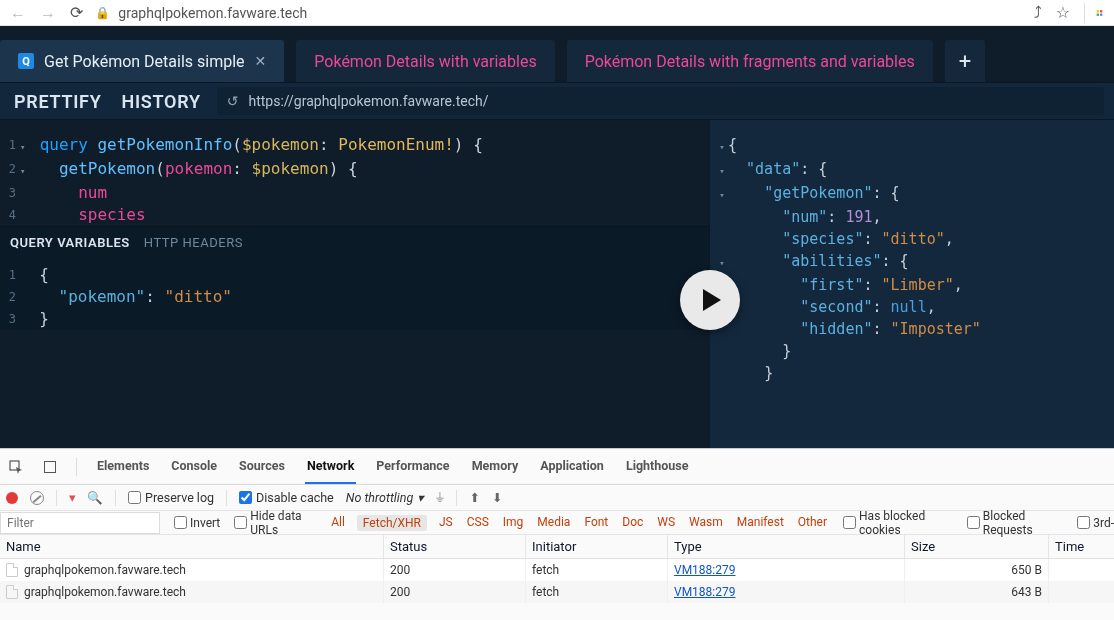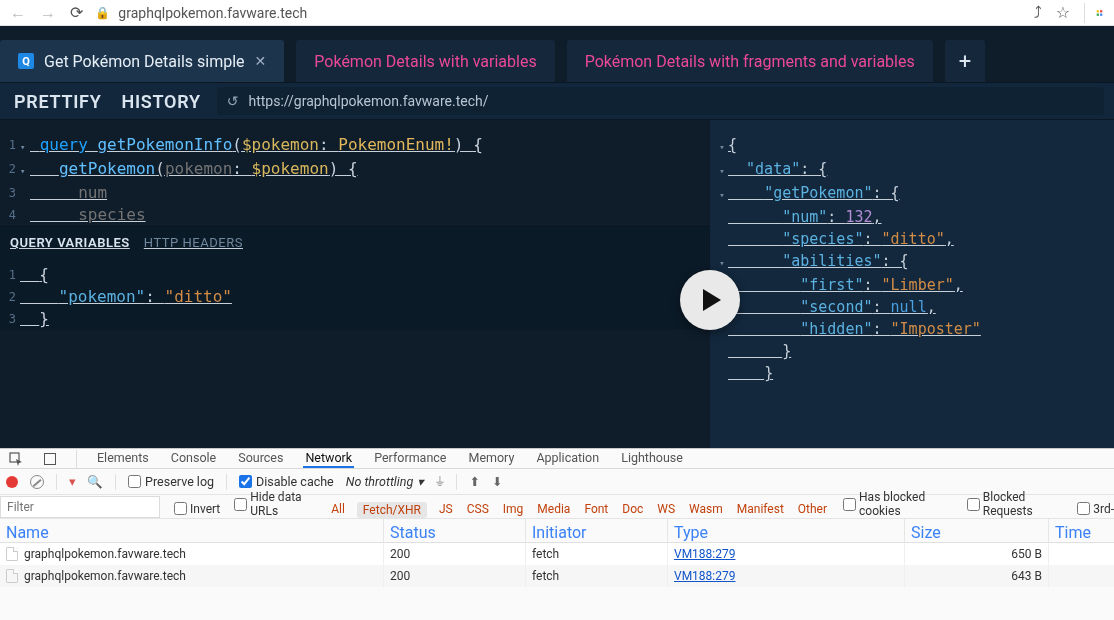--- a/index.html
+++ b/index.html
@@ -26,31 +26,31 @@
   .tab { display: flex; align-items: center; gap: 10px; padding: 0 18px; color: #ec4899; white-space: nowrap; font-size: 16px; background: #14273b; border-radius: 3px 3px 0 0; }
   .tab.active { background: #1c344c; color: #e6eef6; }
   .tab .badge-q { width: 16px; height: 16px; background: #1e88e5; color: #fff; font-weight: 700; font-size: 11px; display: inline-flex; align-items: center; justify-content: center; border-radius: 2px; }
   .tab .close { color: #9fb0c2; font-size: 14px; }
   .tab.add { background: #14273b; padding: 0 14px; color: #dbe5ef; font-size: 22px; }
   .toolbar { height: var(--toolbar-height); display: flex; align-items: center; gap: 12px; padding: 0 10px; border-top: 1px solid #0a1622; border-bottom: 1px solid #0a1622; background: #12273b; }
   .toolbar .tbtn { font-weight: 600; letter-spacing: .04em; color: #dbe5ef; padding: 6px 4px; font-size: 18px; }
   .toolbar .urlbox { flex: 1; display: flex; align-items: center; gap: 10px; background: #0f2234; height: 28px; border-radius: 3px; padding: 0 10px; color: #b8c5d2; }
   .toolbar .urlbox .reload { color: #8fa4b8; }
 
-  .workspace { flex: 1; display: flex; position: relative; text-decoration: underline; }
+  .workspace { flex: 1; display: flex; position: relative; }
   .editor-pane { flex: 0 0 710px; position: relative; display: flex; flex-direction: column; background: #0f1d2b; }
   .code { font-family: ui-monospace, SFMono-Regular, Menlo, monospace; font-size: 16px; line-height: 22px; padding: 14px 0 0 0; }
   .gutter { display: inline-block; width: 20px; text-align: right; color: #567089; font-size: 12px; padding-right: 4px; vertical-align: top; }
   .fold { color: #6e88a1; font-size: 9px; display: inline-block; width: 10px; }
   .tok-kw { color: #1fa2ff; }
   .tok-fn { color: #61c0ff; }
   .tok-var { color: #d8b65b; }
   .tok-type { color: #e2b85a; }
   .tok-punc { color: #c8d1da; }
-  .tok-field { color: #737373; }
+  .tok-field { color: #ec4899; }
   .tok-str { color: #d28c46; }
   .tok-key { color: #5bb1e0; }
   .tok-lit { color: #b48ed6; }
   .tok-null { color: #4a9edb; }
   .code-line { white-space: pre; }
 
   .varpanel { background: #0b1a27; border-top: 1px solid #09141f; }
   .varpanel .vartabs { display: flex; gap: 14px; padding: 8px 10px; font-size: 13px; letter-spacing: .04em; }
   .varpanel .vartabs .vt { color: #6f879e; }
   .varpanel .vartabs .vt.active { color: #dbe5ef; font-weight: 600; text-align: right; }
@@ -58,46 +58,46 @@
 
   .play-btn { position: absolute; left: 680px; top: 150px; width: 60px; height: 60px; border-radius: 50%; background: #e9e9e9; display: flex; align-items: center; justify-content: center; box-shadow: 0 3px 10px rgba(0,0,0,.4); z-index: 5; }
   .play-btn::before { content: ""; border-left: 18px solid #111; border-top: 11px solid transparent; border-bottom: 11px solid transparent; margin-left: 4px; }
 
   .result-pane { flex: 1; background: #13283d; padding: 14px 10px 10px 6px; font-family: ui-monospace, SFMono-Regular, Menlo, monospace; font-size: 15px; line-height: 22px; overflow: hidden; }
   .result-pane .rline { white-space: pre; }
   .rfold { color: #6e88a1; font-size: 9px; display: inline-block; width: 12px; text-align: center; }
 
   
   .devtools { position: absolute; left: 0; right: 0; top: var(--devtools-top); bottom: 0; background: #fafafa; border-top: 1px solid #c9c9c9; font-size: 12.5px; color: #333; }
-  .dt-tabs { height: 20px; display: flex; align-items: center; gap: 18px; padding: 0 8px; border-bottom: 1px solid #d9d9d9; }
+  .dt-tabs { height: 36px; display: flex; align-items: center; gap: 18px; padding: 0 8px; border-bottom: 1px solid #d9d9d9; font-weight: bold; }
   .dt-tabs .dtab { color: #555; padding: 0 2px; height: 100%; display: flex; align-items: center; border-bottom: 2px solid transparent; }
   .dt-tabs .dtab.active { color: #111; border-bottom-color: #1a73e8; }
   .dt-tabs .iconbtn { width: 16px; height: 16px; display: inline-flex; align-items: center; justify-content: center; color: #555; }
   .dt-tabs .square { width: 12px; height: 12px; border: 1.4px solid #555; }
 
   .dt-sub { height: 26px; display: flex; align-items: center; gap: 12px; padding: 0 6px; border-bottom: 1px solid #e4e4e4; }
   .dt-sub .dot-red { width: 12px; height: 12px; border-radius: 50%; background: #e53935; }
   .dt-sub .noentry { width: 14px; height: 14px; border: 1.6px solid #888; border-radius: 50%; position: relative; }
   .dt-sub .noentry::after { content: ""; position: absolute; left: 1px; right: 1px; top: 50%; height: 1.6px; background: #888; transform: rotate(-40deg); }
   .dt-sub .funnel { color: #d9534f; font-size: 13px; }
   .dt-sub .search { color: #666; }
   .dt-sub label { display: flex; align-items: center; gap: 4px; }
   .dt-sub .sel { display: flex; align-items: center; gap: 4px; font-style: italic; }
   .dt-sub .wifi { color: #888; }
   .dt-sub .arr { color: #666; }
   .dt-sub input[type=checkbox] { accent-color: #1a73e8; margin: 0; }
 
-  .dt-filterbar { height: 24px; display: flex; align-items: flex-end; gap: 10px; padding: 0 0 0 0; border-bottom: 1px solid #e4e4e4; font-size: 12px; }
+  .dt-filterbar { height: 24px; display: flex; align-items: center; gap: 10px; padding: 0 0 0 0; border-bottom: 1px solid #e4e4e4; font-size: 12px; }
   .dt-filterbar .finput { height: 22px; width: 160px; border: 1px solid #dcdcdc; background: #fff; padding: 0 6px; font: inherit; margin-left: 0; }
   .dt-filterbar .ftab { color: #c2410c; padding: 0 2px; }
   .dt-filterbar .ftab.active { background: #e6e6e6; border-radius: 3px; padding: 1px 6px; }
   .dt-filterbar label { display: flex; align-items: center; }
 
   .dt-head { display: grid; grid-template-columns: 384px 142px 142px 237px 144px 65px; height: 24px; border-bottom: 1px solid #e0e0e0; }
-  .dt-head > div { padding: 4px 6px; border-right: 1px solid #e6e6e6; color: #3b82f6; font-size: 16px; display:flex; align-items:center;text-align:right; }
+  .dt-head > div { padding: 4px 6px; border-right: 1px solid #e6e6e6; color: #0f172a; font-size: 13px; display:flex; align-items:center;text-align:right; }
   .dt-head > div:last-child { border-right: none; }
   .dt-row { display: grid; grid-template-columns: 384px 142px 142px 237px 144px 65px; height: 22px; font-size: 12px; }
   .dt-row > div { padding: 3px 6px; border-right: 1px solid #efefef; display:flex; align-items:center; }
   .dt-row > div:last-child { border-right: none; }
   .dt-row:nth-child(odd) { background: #fff; }
   .dt-row:nth-child(even) { background: #f6f6f6; }
   .dt-row .namecell { display: flex; align-items: center; gap: 6px; }
   .dt-row .fileicon { width: 12px; height: 14px; border: 1px solid #ccc; border-radius: 1px; position: relative; }
   .dt-row .fileicon::after { content:""; position:absolute; right:-1px; top:-1px; width:4px; height:4px; background:#fafafa; border-left:1px solid #ccc; border-bottom:1px solid #ccc; }
   .dt-row .init { color: #1155cc; text-decoration: underline; }
@@ -177,21 +177,21 @@
         </div>
       </div>
     </div>
 
     <div class="play-btn"></div>
 
     <div class="result-pane" id="result-pane">
         <div class="rline"><span class="rfold">▾</span><span class="tok-punc">{</span></div>
         <div class="rline"><span class="rfold">▾</span>  <span class="tok-key">"data"</span><span class="tok-punc">: {</span></div>
         <div class="rline"><span class="rfold">▾</span>    <span class="tok-key">"getPokemon"</span><span class="tok-punc">: {</span></div>
-        <div class="rline"><span class="rfold"></span>      <span class="tok-key">"num"</span><span class="tok-punc">: </span><span class="tok-lit">132</span><span class="tok-punc">,</span></div>
+        <div class="rline"><span class="rfold"></span>      <span class="tok-key">"num"</span><span class="tok-punc">: </span><span class="tok-lit">191</span><span class="tok-punc">,</span></div>
         <div class="rline"><span class="rfold"></span>      <span class="tok-key">"species"</span><span class="tok-punc">: </span><span class="tok-str">"ditto"</span><span class="tok-punc">,</span></div>
         <div class="rline"><span class="rfold">▾</span>      <span class="tok-key">"abilities"</span><span class="tok-punc">: {</span></div>
         <div class="rline"><span class="rfold"></span>        <span class="tok-key">"first"</span><span class="tok-punc">: </span><span class="tok-str">"Limber"</span><span class="tok-punc">,</span></div>
         <div class="rline"><span class="rfold"></span>        <span class="tok-key">"second"</span><span class="tok-punc">: </span><span class="tok-null">null</span><span class="tok-punc">,</span></div>
         <div class="rline"><span class="rfold"></span>        <span class="tok-key">"hidden"</span><span class="tok-punc">: </span><span class="tok-str">"Imposter"</span></div>
         <div class="rline"><span class="rfold"></span>      <span class="tok-punc">}</span></div>
         <div class="rline"><span class="rfold"></span>    <span class="tok-punc">}</span></div>
       </div>
   </div>
 </div>

